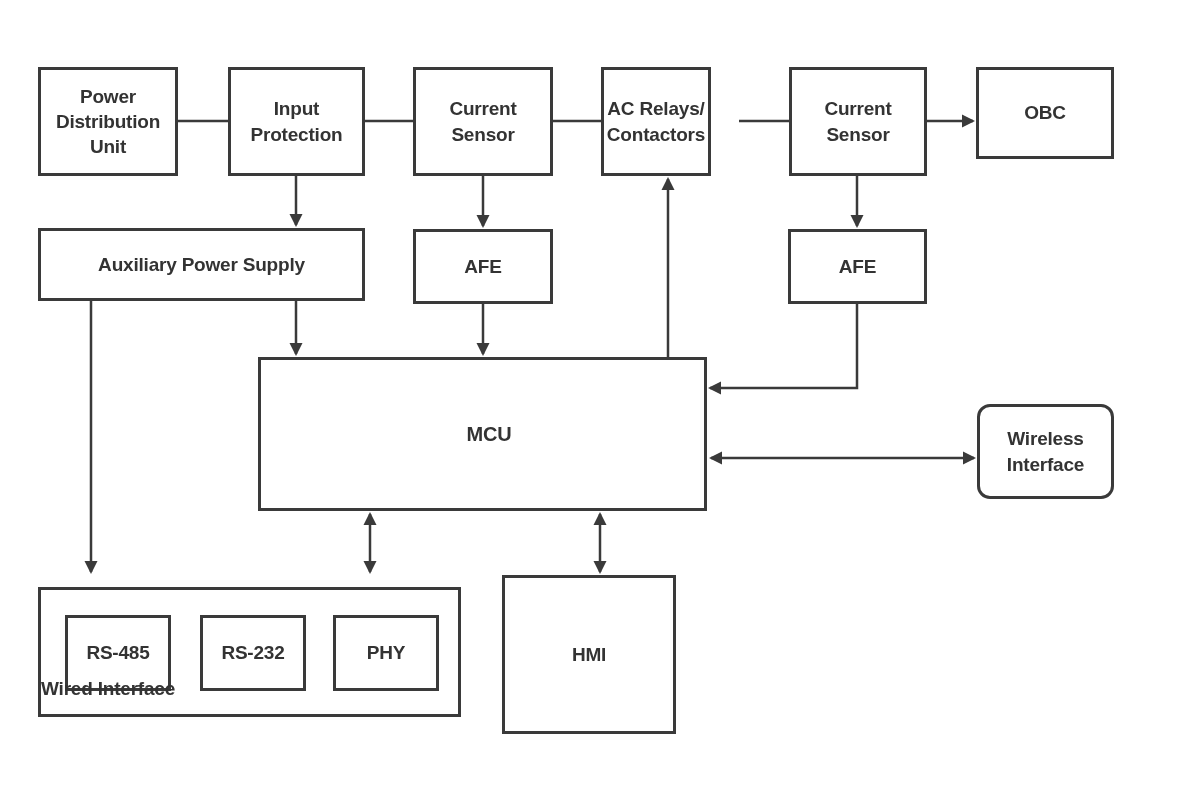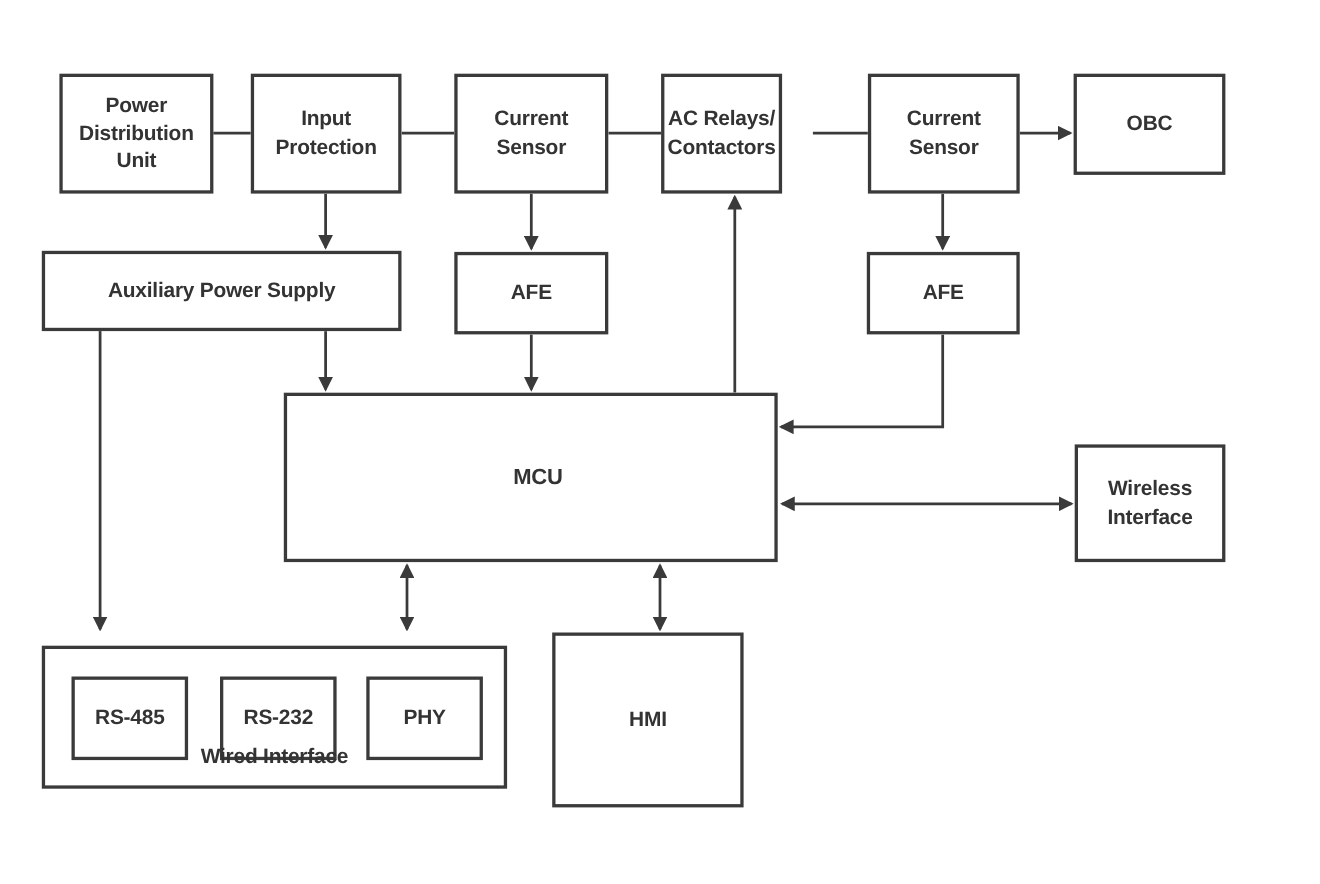--- a/index.html
+++ b/index.html
@@ -42,35 +42,35 @@
     box-sizing:border-box;
     border:3px solid var(--line);
     background:var(--bg);
     display:flex;align-items:center;justify-content:center;
     color:var(--text);
     font-size:19px;font-weight:600;
     letter-spacing:-0.2px;
   }
   .group .caption{
     position:absolute;left:0;right:0;bottom:14px;
-    text-align:center;color:var(--text);
+    color:var(--text);
     font-size:19px;font-weight:600;letter-spacing:-0.2px;
   }
   
-  #n-pdu      {left:54px;  top:67px;  width:140px; height:109px;}
+  #n-pdu      {left:38px;  top:67px;  width:140px; height:109px;}
   #n-ip       {left:228px; top:67px;  width:137px; height:109px;}
   #n-cs1      {left:413px; top:67px;  width:140px; height:109px;}
   #n-acr      {left:601px; top:67px;  width:110px; height:109px;}
   #n-cs2      {left:789px; top:67px;  width:138px; height:109px;}
   #n-obc      {left:976px; top:67px;  width:138px; height:92px;}
   #n-aps      {left:38px;  top:228px; width:327px; height:73px;align-items:center;}
   #n-afe1     {left:413px; top:229px; width:140px; height:75px;}
   #n-afe2     {left:788px; top:229px; width:139px; height:75px;}
   #n-mcu      {left:258px; top:357px; width:449px; height:154px;}
-  #n-wireless {left:977px; top:404px; width:137px; height:107px;}
+  #n-wireless {left:977px; top:404px; width:137px; height:95px;border-radius:13px;}
   #n-hmi      {left:502px; top:575px; width:174px; height:159px;}
   #n-wired    {left:38px;  top:587px; width:423px; height:130px;}
   #n-rs485    {left:24px;  top:25px;  width:106px; height:76px;}
   #n-rs232    {left:159px; top:25px;  width:106px; height:76px;}
   #n-phy      {left:292px; top:25px;  width:106px; height:76px;align-items:center;}
 </style>
 </head>
 <body>
 
 <div id="canvas">

